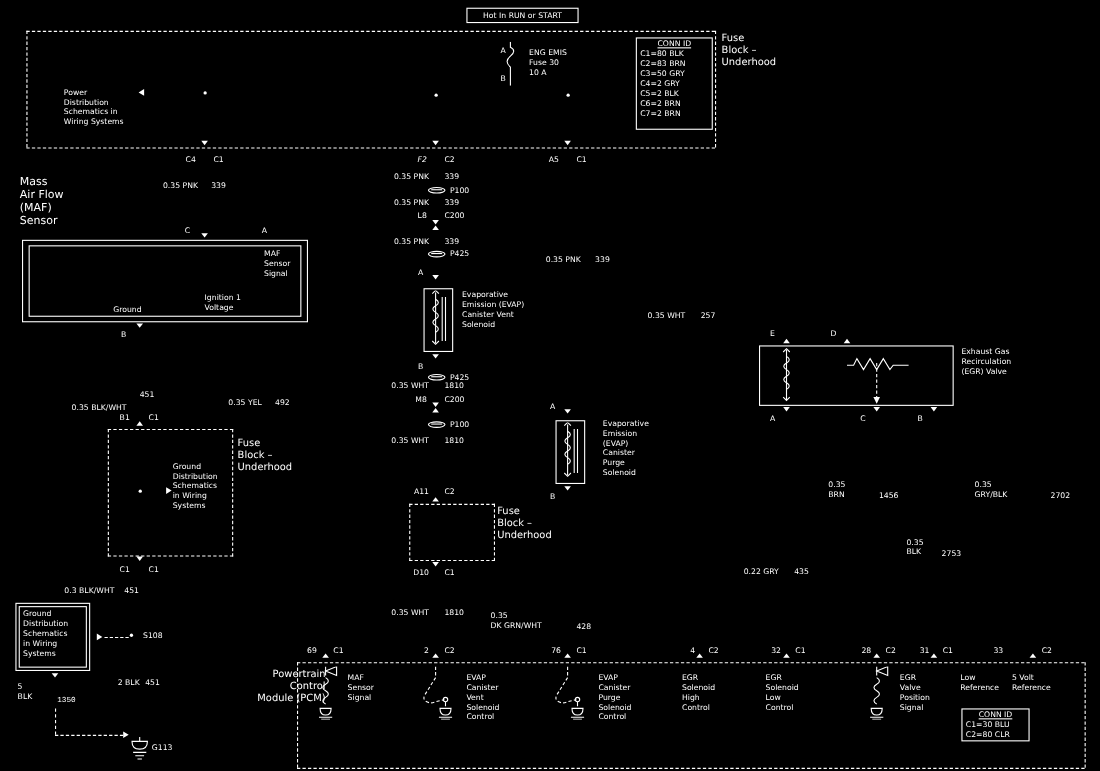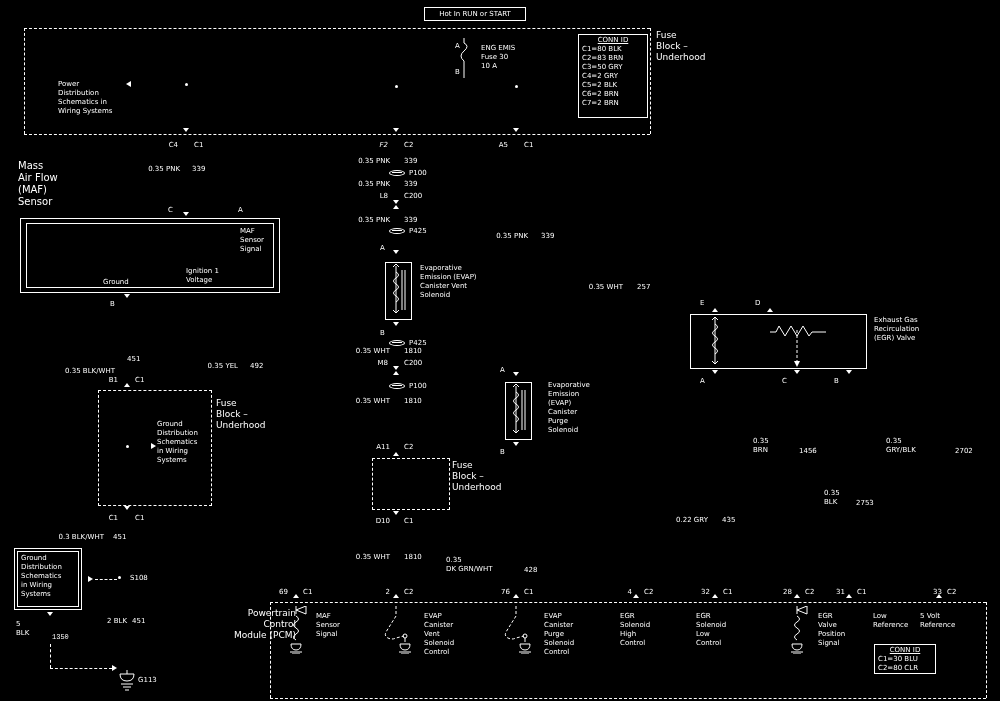--- a/index.html
+++ b/index.html
@@ -426,21 +426,21 @@
 Position
 Signal</div>
 
   <div class="arrowup" style="left:846px;top:594px;"></div>
   <div class="t sm rt" style="left:805px;top:588px;width:40px;">31</div>
   <div class="t sm" style="left:857px;top:588px;">C1</div>
   <div class="t sm" style="left:873px;top:612px;">Low
 Reference</div>
 
   <div class="arrowup" style="left:936px;top:594px;"></div>
-  <div class="t sm rt" style="left:902px;top:588px;width:40px;">33</div>
+  <div class="t sm rt" style="left:872px;top:588px;width:40px;">33</div>
   <div class="t sm" style="left:947px;top:588px;">C2</div>
   <div class="t sm" style="left:920px;top:612px;">5 Volt
 Reference</div>
 
   <div class="cid" style="left:874px;top:644px;width:62px;height:30px;">
     <div class="hd">CONN ID</div>
     <div class="rw">C1=30 BLU</div>
     <div class="rw">C2=80 CLR</div>
   </div>
 

